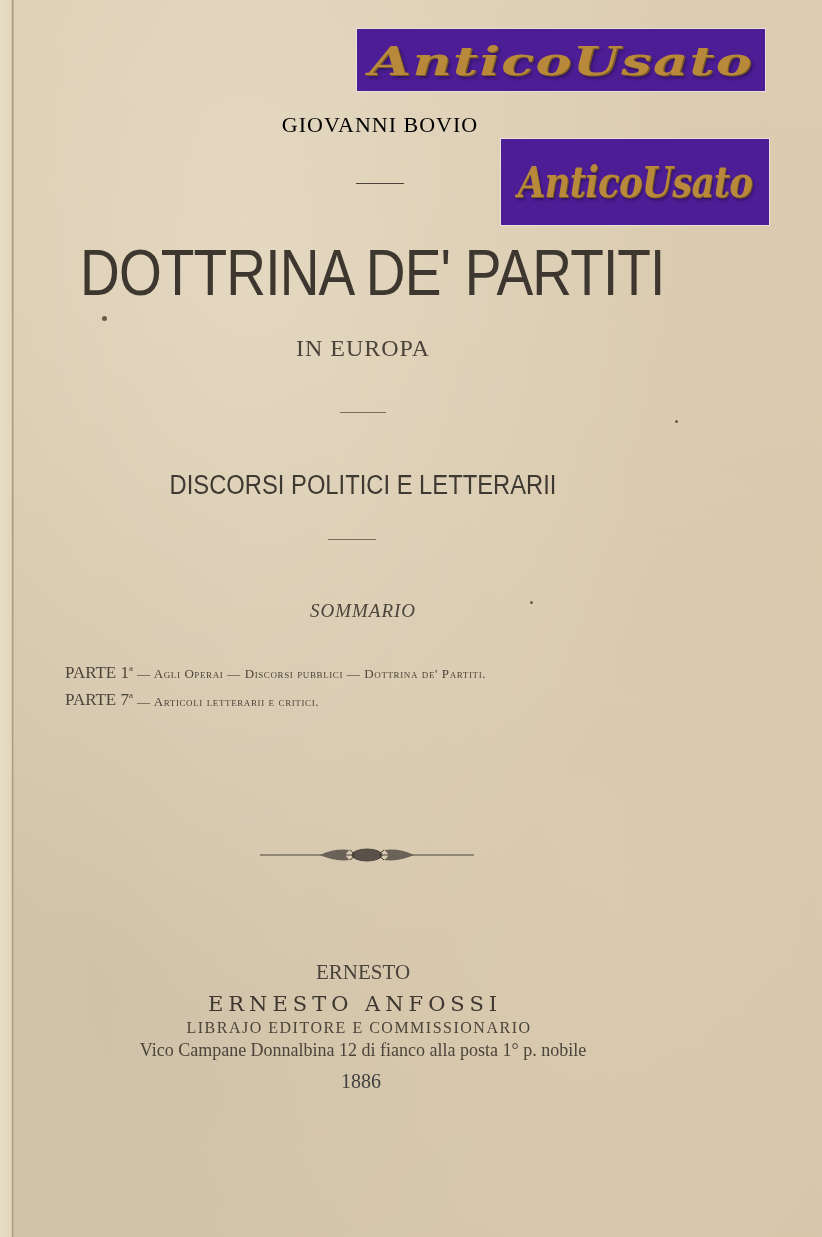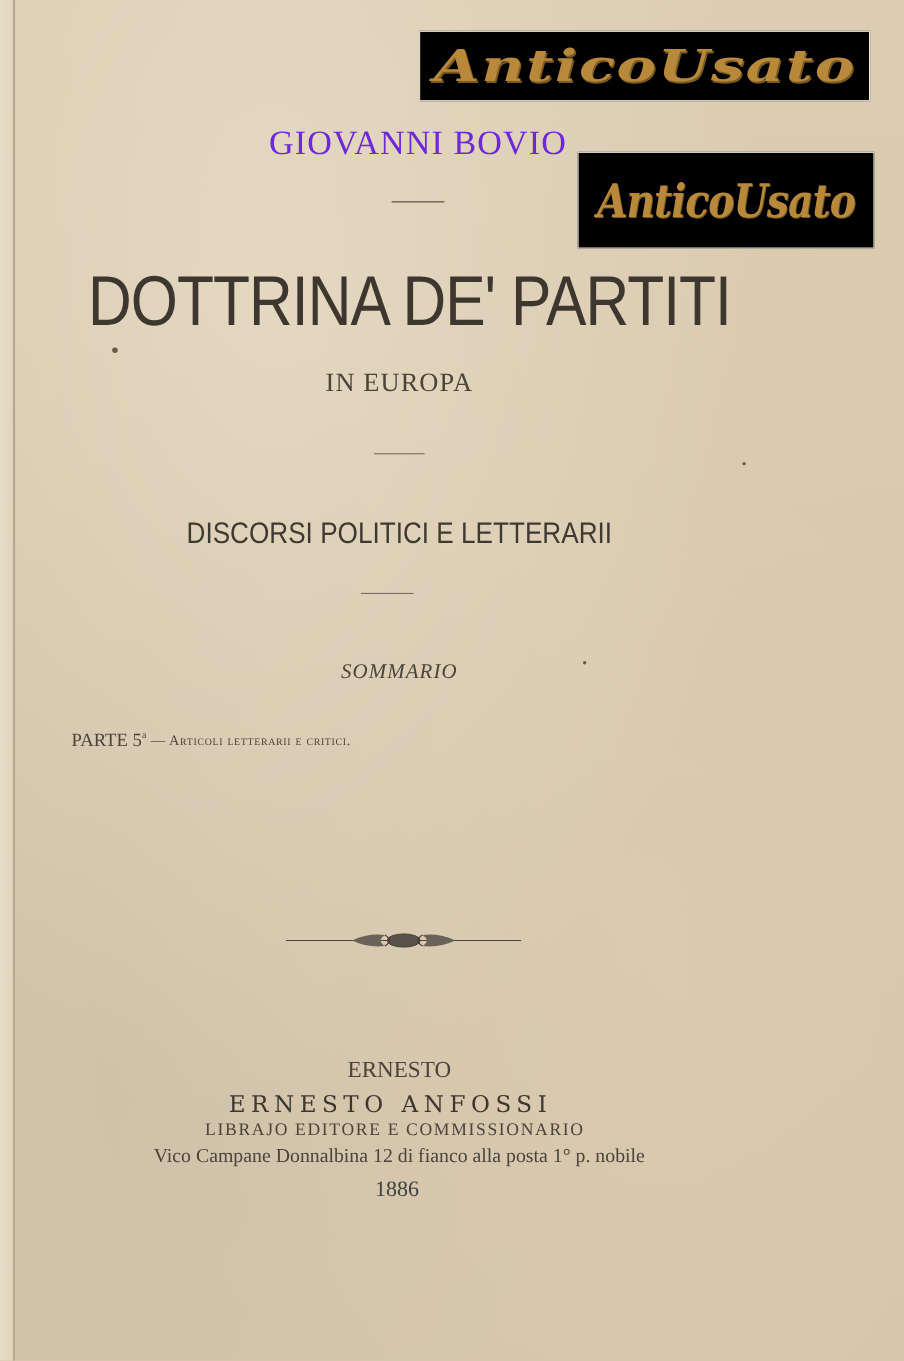--- a/index.html
+++ b/index.html
@@ -15,21 +15,21 @@
       radial-gradient(ellipse at 30% 20%, rgba(236,226,206,0.55), rgba(0,0,0,0) 55%),
       radial-gradient(ellipse at 70% 70%, rgba(220,205,180,0.5), rgba(0,0,0,0) 60%),
       radial-gradient(ellipse at 15% 80%, rgba(200,188,165,0.45), rgba(0,0,0,0) 50%),
       linear-gradient(180deg, #dccdb2 0%, #d8c9ad 50%, #d5c6aa 100%);
   }
   .gutter-edge {
     position: absolute; left: 0; top: 0; width: 14px; height: 1237px;
     background: linear-gradient(90deg, #e6dcc6 0%, #e2d6bd 80%, #a99a80 90%, #cfc1a5 100%);
   }
   .center { position: absolute; left: 0; width: 822px; text-align: center; }
-  .author { top: 112px; left: 40px; width: 680px; font-size: 31px; letter-spacing: 1px; color: #6d28d9; }
+  .author { top: 112px; left: 40px; width: 680px; font-size: 22px; letter-spacing: 1px; color: #000000; }
   .rule { position: absolute; height: 1px; background: #4a443a; }
   .title {
     top: 236px; left: 80px; width: 570px; text-align: left;
     font-family: "Liberation Sans Narrow", "Liberation Sans", sans-serif;
     font-size: 64px; letter-spacing: -1px; color: #3d372f;
     transform: scaleX(0.86); transform-origin: left top; white-space: nowrap;
   }
   .subtitle { top: 335px; left: 0; width: 726px; font-size: 24px; letter-spacing: 1px; color: #4a443a; }
   .discorsi {
     top: 470px; left: 0; width: 726px;
@@ -46,22 +46,22 @@
   .ornament { position: absolute; left: 260px; top: 845px; width: 214px; height: 20px; }
   .imprint-city { top: 960px; left: 0; width: 726px; font-size: 21px; color: #4a443a; }
   .publisher {
     top: 992px; left: 0; width: 710px; font-size: 21px; font-weight: normal; letter-spacing: 5px;
     font-family: "DejaVu Serif", serif; color: #3d372f;
   }
   .publisher-role { top: 1019px; left: 0; width: 718px; font-size: 16px; letter-spacing: 1.5px; color: #4a443a; }
   .address { top: 1040px; left: 0; width: 726px; font-size: 18px; color: #4a443a; }
   .year { top: 1070px; left: 0; width: 722px; font-size: 20px; color: #404040; }
   .watermark {
-    position: absolute; background: #000000; border: 1px solid #e8e2d8;
-    display: flex; align-items: center; justify-content: center; margin-left: 25px;
+    position: absolute; background: #4c1d95; border: 1px solid #e8e2d8;
+    display: flex; align-items: center; justify-content: center;
   }
   .wm1 { left: 356px; top: 28px; width: 408px; height: 62px; }
   .wm2 { left: 500px; top: 138px; width: 268px; height: 86px; }
   .wm-text {
     font-family: "DejaVu Serif", serif; font-style: italic; font-weight: bold;
     color: #b8893a;
     text-shadow: 1px 1px 0 #7a5a22, 2px 3px 3px rgba(0,0,0,0.35);
     white-space: nowrap;
   }
   .wm1 .wm-text { font-size: 40px; letter-spacing: 1px; transform: scaleX(1.35); }
@@ -85,21 +85,25 @@
 <div class="center subtitle">IN EUROPA</div>
 <div class="rule" style="left:340px;top:412px;width:46px;opacity:0.7;"></div>
 
 <div class="center discorsi">DISCORSI POLITICI E LETTERARII</div>
 <div class="rule" style="left:328px;top:539px;width:48px;opacity:0.7;"></div>
 
 <div class="center sommario">SOMMARIO</div>
 
 <div class="toc">
   <div class="toc-row">
-    <span class="toc-label"><span>PARTE 5</span><sup>a</sup></span>
+    <span class="toc-label"><span>PARTE 1</span><sup>a</sup></span>
+    <span class="sc">— Agli Operai — Discorsi pubblici — Dottrina de' Partiti.</span>
+  </div>
+  <div class="toc-row">
+    <span class="toc-label"><span>PARTE 7</span><sup>a</sup></span>
     <span class="sc">— Articoli letterarii e critici.</span>
   </div>
 </div>
 
 <svg class="ornament" viewBox="0 0 214 20">
   <line x1="0" y1="10" x2="214" y2="10" stroke="#4a443a" stroke-width="1"></line>
   <path d="M60 10 Q75 3 90 5 Q82 10 90 15 Q75 17 60 10 Z" fill="#6a6258"></path>
   <path d="M154 10 Q139 3 124 5 Q132 10 124 15 Q139 17 154 10 Z" fill="#6a6258"></path>
   <ellipse cx="107" cy="10" rx="15" ry="6" fill="#5a5248" stroke="#3d372f" stroke-width="0.8"></ellipse>
   <path d="M90 5 Q98 10 90 15" stroke="#3d372f" fill="none"></path>

